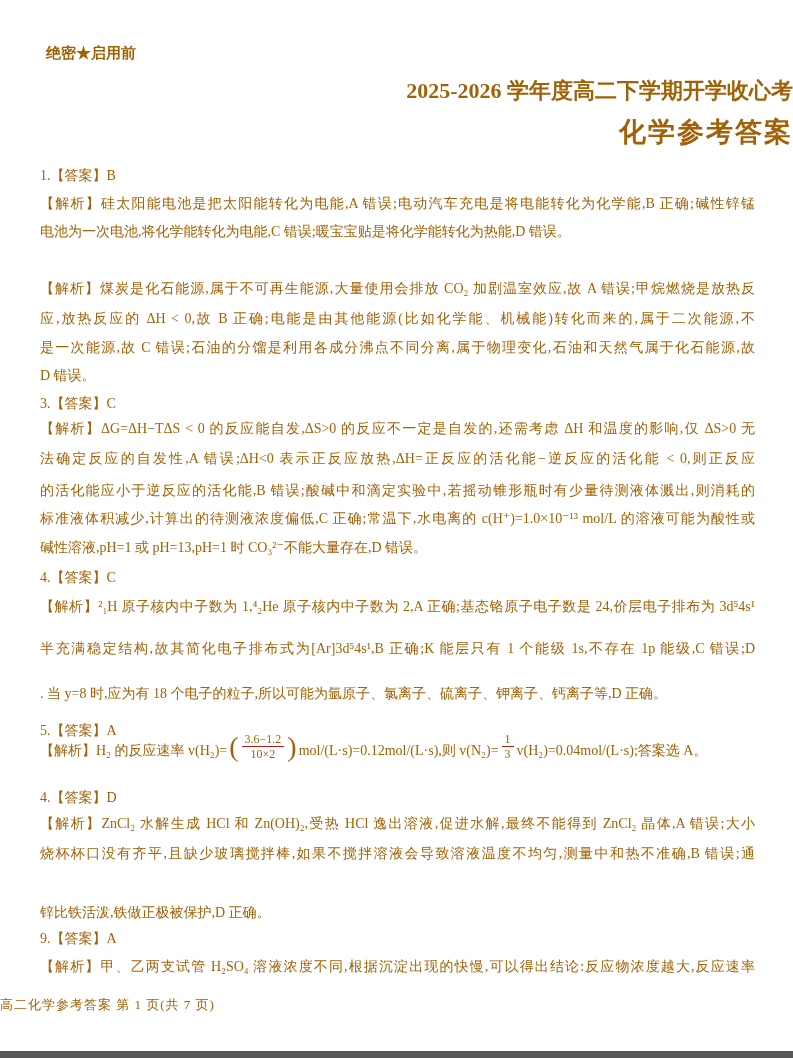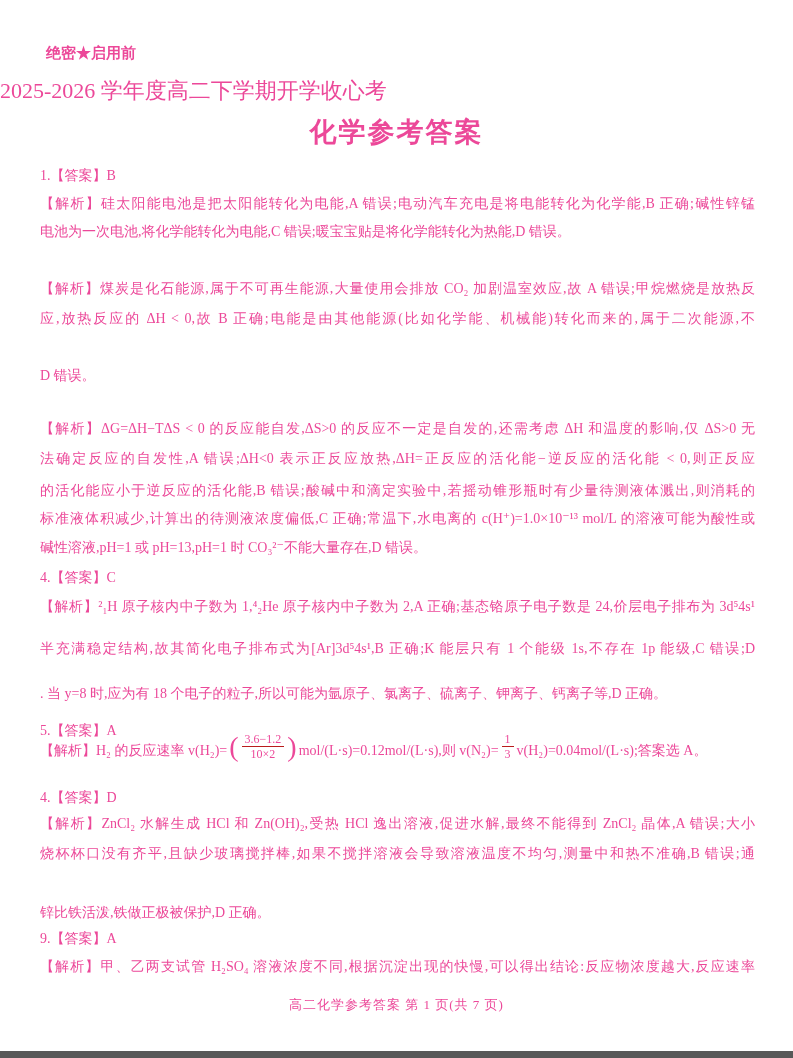--- a/index.html
+++ b/index.html
@@ -1,54 +1,54 @@
 <!DOCTYPE html>
 <html><head>
 <meta charset="utf-8">
 <style>
   html, body { margin: 0; padding: 0; background: #ffffff; }
   .page {
     position: relative;
     width: 793px;
     height: 1058px;
     background: #ffffff;
-    color: #ec4899;
+    color: #a16207;
     font-family: "Liberation Serif", "DejaVu Serif", serif;
     overflow: hidden;
   }
   .secrecy {
     position: absolute; top: 44px; left: 46px;
     font-size: 15px; font-weight: bold;
   }
   .t1 {
     position: absolute; top: 76px; left: 0; right: 0;
-    text-align: left; font-size: 22px; font-weight: normal;
+    text-align: right; font-size: 22px; font-weight: bold;
   }
   .t2 {
     position: absolute; top: 114px; left: 0; right: 0;
-    text-align: center; font-size: 27px; font-weight: bold; letter-spacing: 2px;
+    text-align: right; font-size: 27px; font-weight: bold; letter-spacing: 2px;
   }
   .ln {
     position: absolute; left: 40px; right: 38px;
     font-size: 14px; line-height: 21px;
   }
   .fill { text-align: justify; text-align-last: justify; }
   .formula {
     display: flex; align-items: flex-end; gap: 2px; flex-wrap: nowrap;
   }
   .frac {
     display: inline-flex; flex-direction: column; text-align: center;
     font-size: 12px; line-height: 14px; vertical-align: middle; margin: 0 1px;
   }
   .frac .num { border-bottom: 1px solid #b91c1c; padding: 0 3px; }
   .frac .den { padding: 0 3px; }
   .bigp { font-size: 28px; font-weight: normal; line-height: 28px; }
   .footer {
     position: absolute; top: 996px; left: 0; right: 0;
-    text-align: center; font-size: 13px; letter-spacing: 1px;
+    font-size: 13px; letter-spacing: 1px;
   }
   .bottombar {
     position: absolute; top: 1051px; left: 0; width: 793px; height: 7px;
     background: #585858;
   }
 </style>
 </head>
 <body>
 
 <div class="page">
@@ -56,22 +56,24 @@
   <div class="secrecy">绝密★启用前</div>
   <div class="t1">2025-2026 学年度高二下学期开学收心考</div>
   <div class="t2">化学参考答案</div>
 
   <div class="ln" style="top:165px">1.【答案】B</div>
   <div class="ln fill" style="top:193px">【解析】硅太阳能电池是把太阳能转化为电能,A 错误;电动汽车充电是将电能转化为化学能,B 正确;碱性锌锰</div>
   <div class="ln" style="top:221px">电池为一次电池,将化学能转化为电能,C 错误;暖宝宝贴是将化学能转化为热能,D 错误。</div>
 
   <div class="ln fill" style="top:278px">【解析】煤炭是化石能源,属于不可再生能源,大量使用会排放 CO₂ 加剧温室效应,故 A 错误;甲烷燃烧是放热反</div>
   <div class="ln fill" style="top:308px">应,放热反应的 ΔH &lt; 0,故 B 正确;电能是由其他能源(比如化学能、机械能)转化而来的,属于二次能源,不</div>
+  <div class="ln fill" style="top:337px">是一次能源,故 C 错误;石油的分馏是利用各成分沸点不同分离,属于物理变化,石油和天然气属于化石能源,故</div>
   <div class="ln" style="top:365px">D 错误。</div>
 
+  <div class="ln" style="top:393px">3.【答案】C</div>
   <div class="ln fill" style="top:418px">【解析】ΔG=ΔH−TΔS &lt; 0 的反应能自发,ΔS&gt;0 的反应不一定是自发的,还需考虑 ΔH 和温度的影响,仅 ΔS&gt;0 无</div>
   <div class="ln fill" style="top:448px">法确定反应的自发性,A 错误;ΔH&lt;0 表示正反应放热,ΔH=正反应的活化能−逆反应的活化能 &lt; 0,则正反应</div>
   <div class="ln fill" style="top:480px">的活化能应小于逆反应的活化能,B 错误;酸碱中和滴定实验中,若摇动锥形瓶时有少量待测液体溅出,则消耗的</div>
   <div class="ln fill" style="top:508px">标准液体积减少,计算出的待测液浓度偏低,C 正确;常温下,水电离的 c(H⁺)=1.0×10⁻¹³ mol/L 的溶液可能为酸性或</div>
   <div class="ln" style="top:537px">碱性溶液,pH=1 或 pH=13,pH=1 时 CO₃²⁻不能大量存在,D 错误。</div>
 
   <div class="ln" style="top:567px">4.【答案】C</div>
   <div class="ln fill" style="top:596px">【解析】²₁H 原子核内中子数为 1,⁴₂He 原子核内中子数为 2,A 正确;基态铬原子电子数是 24,价层电子排布为 3d⁵4s¹</div>
   <div class="ln fill" style="top:638px">半充满稳定结构,故其简化电子排布式为[Ar]3d⁵4s¹,B 正确;K 能层只有 1 个能级 1s,不存在 1p 能级,C 错误;D</div>
   <div class="ln" style="top:683px">. 当 y=8 时,应为有 18 个电子的粒子,所以可能为氩原子、氯离子、硫离子、钾离子、钙离子等,D 正确。</div>

